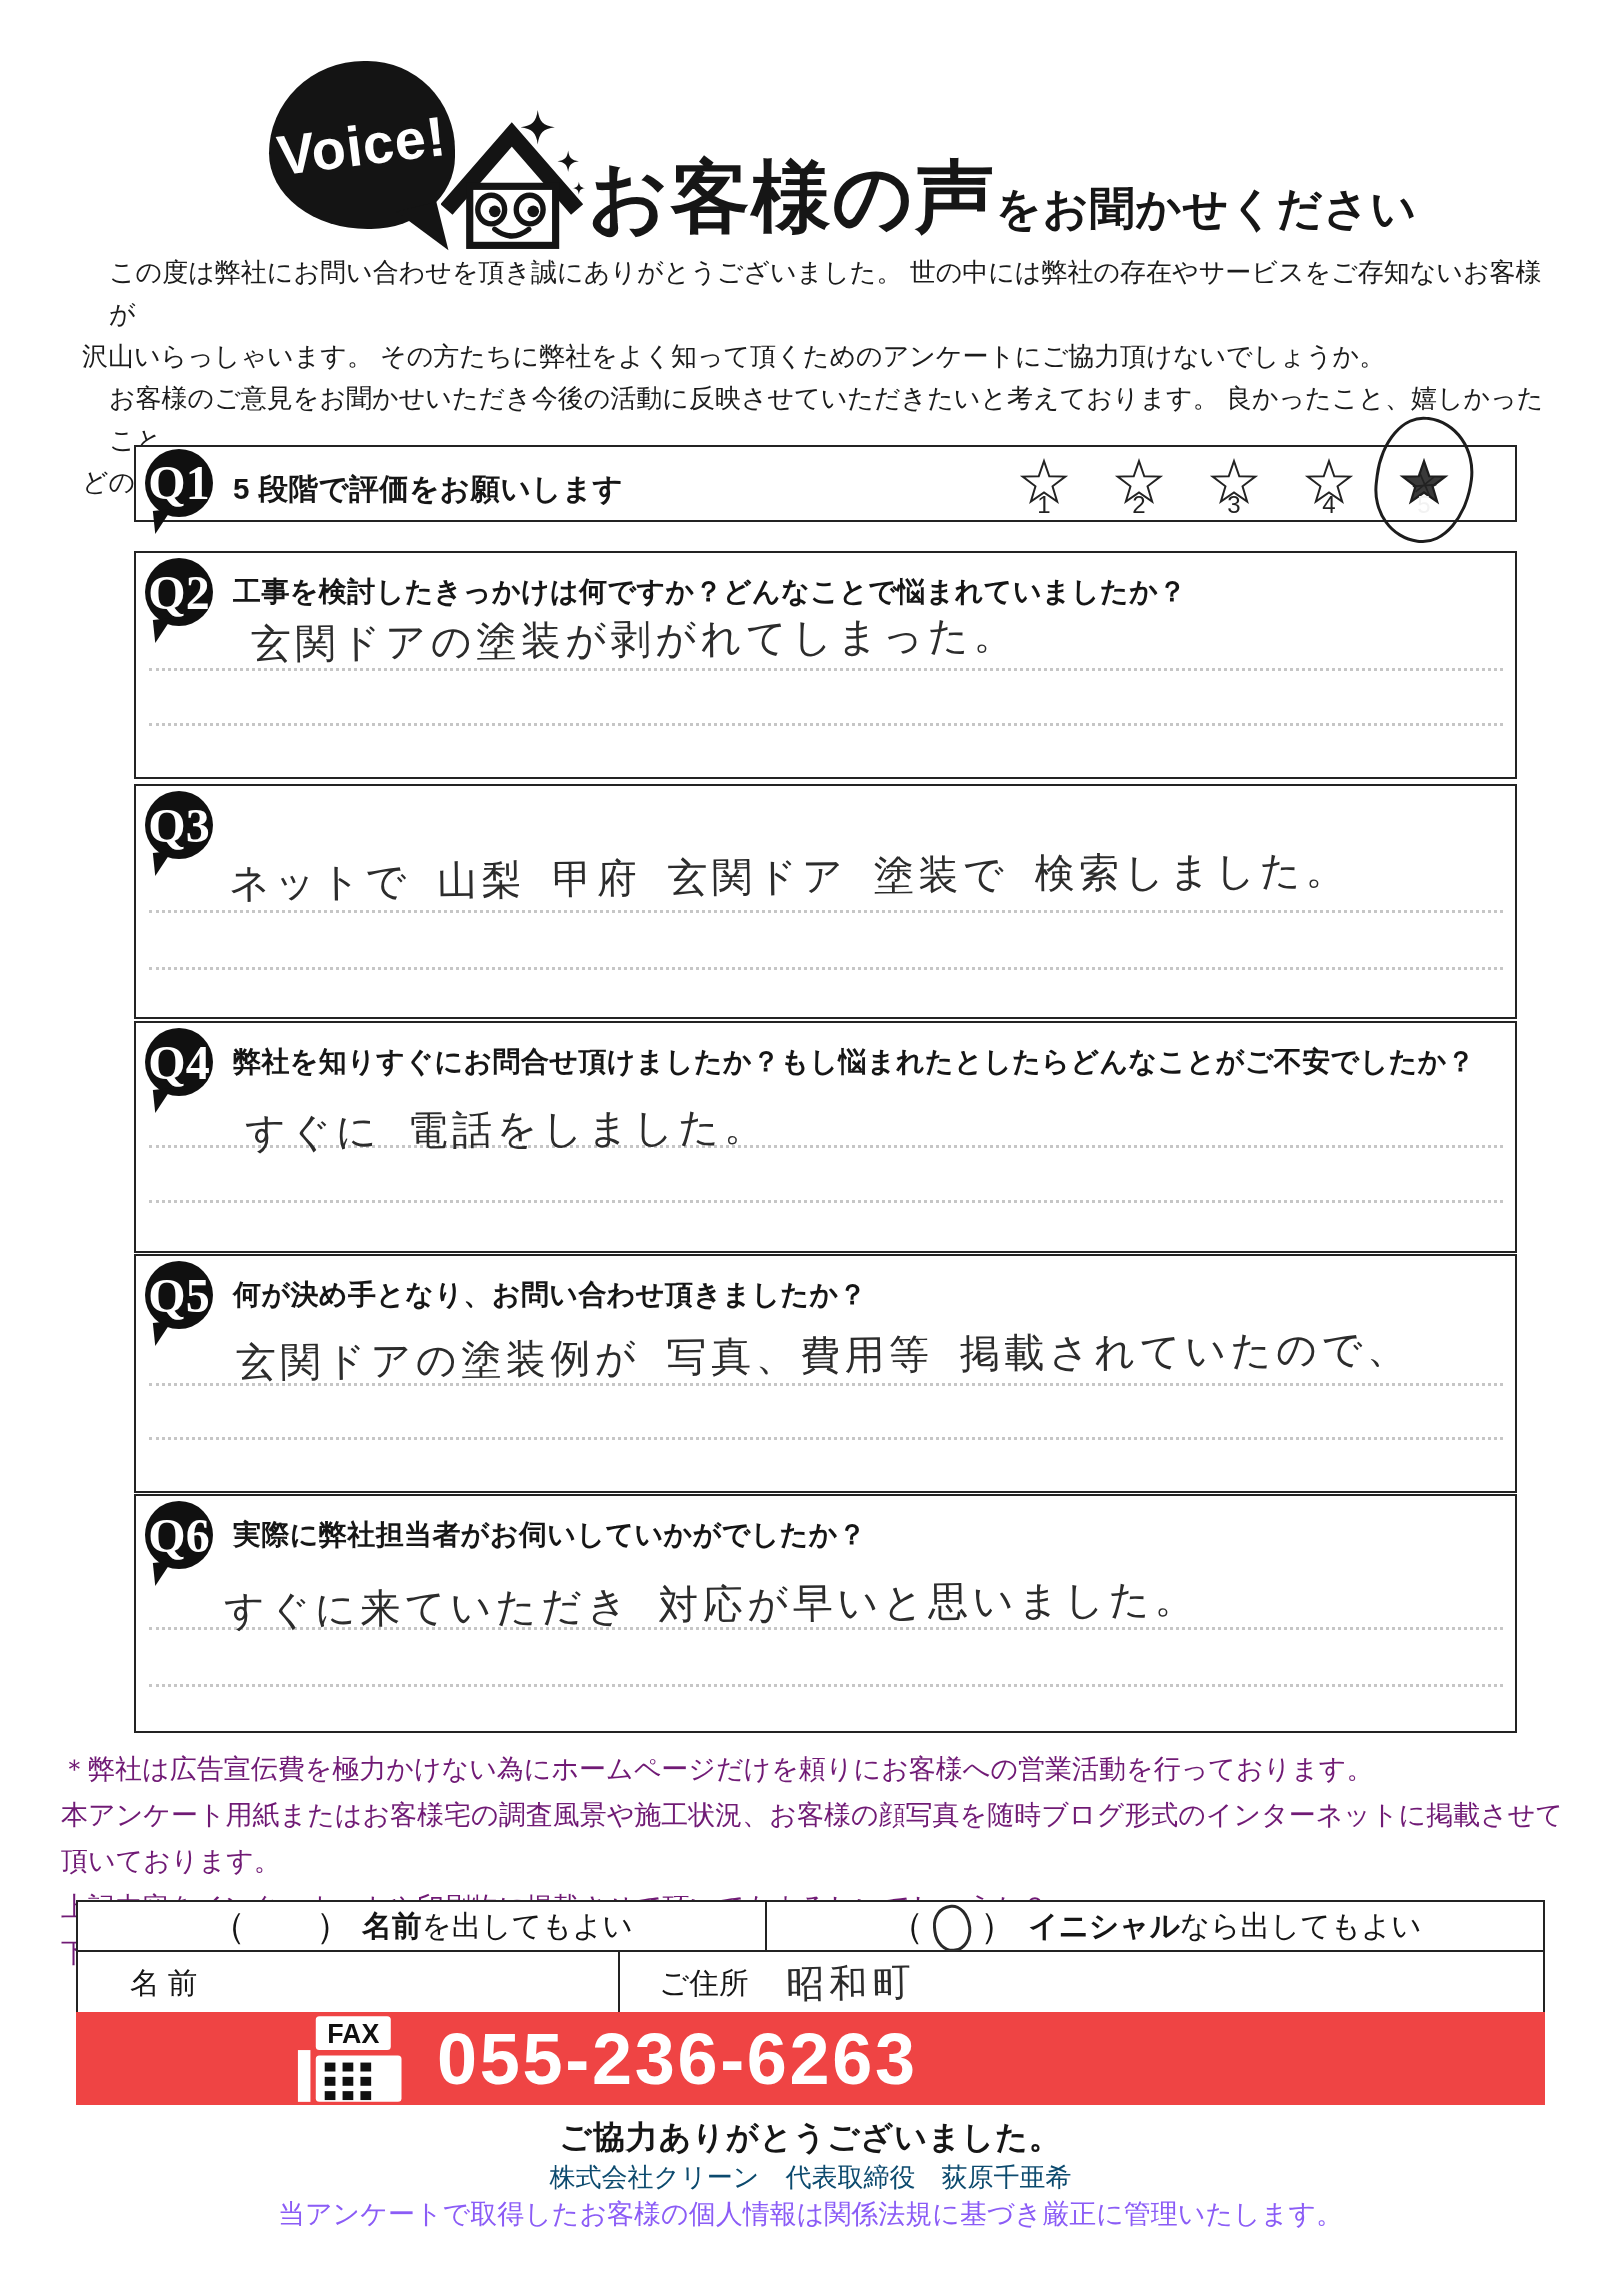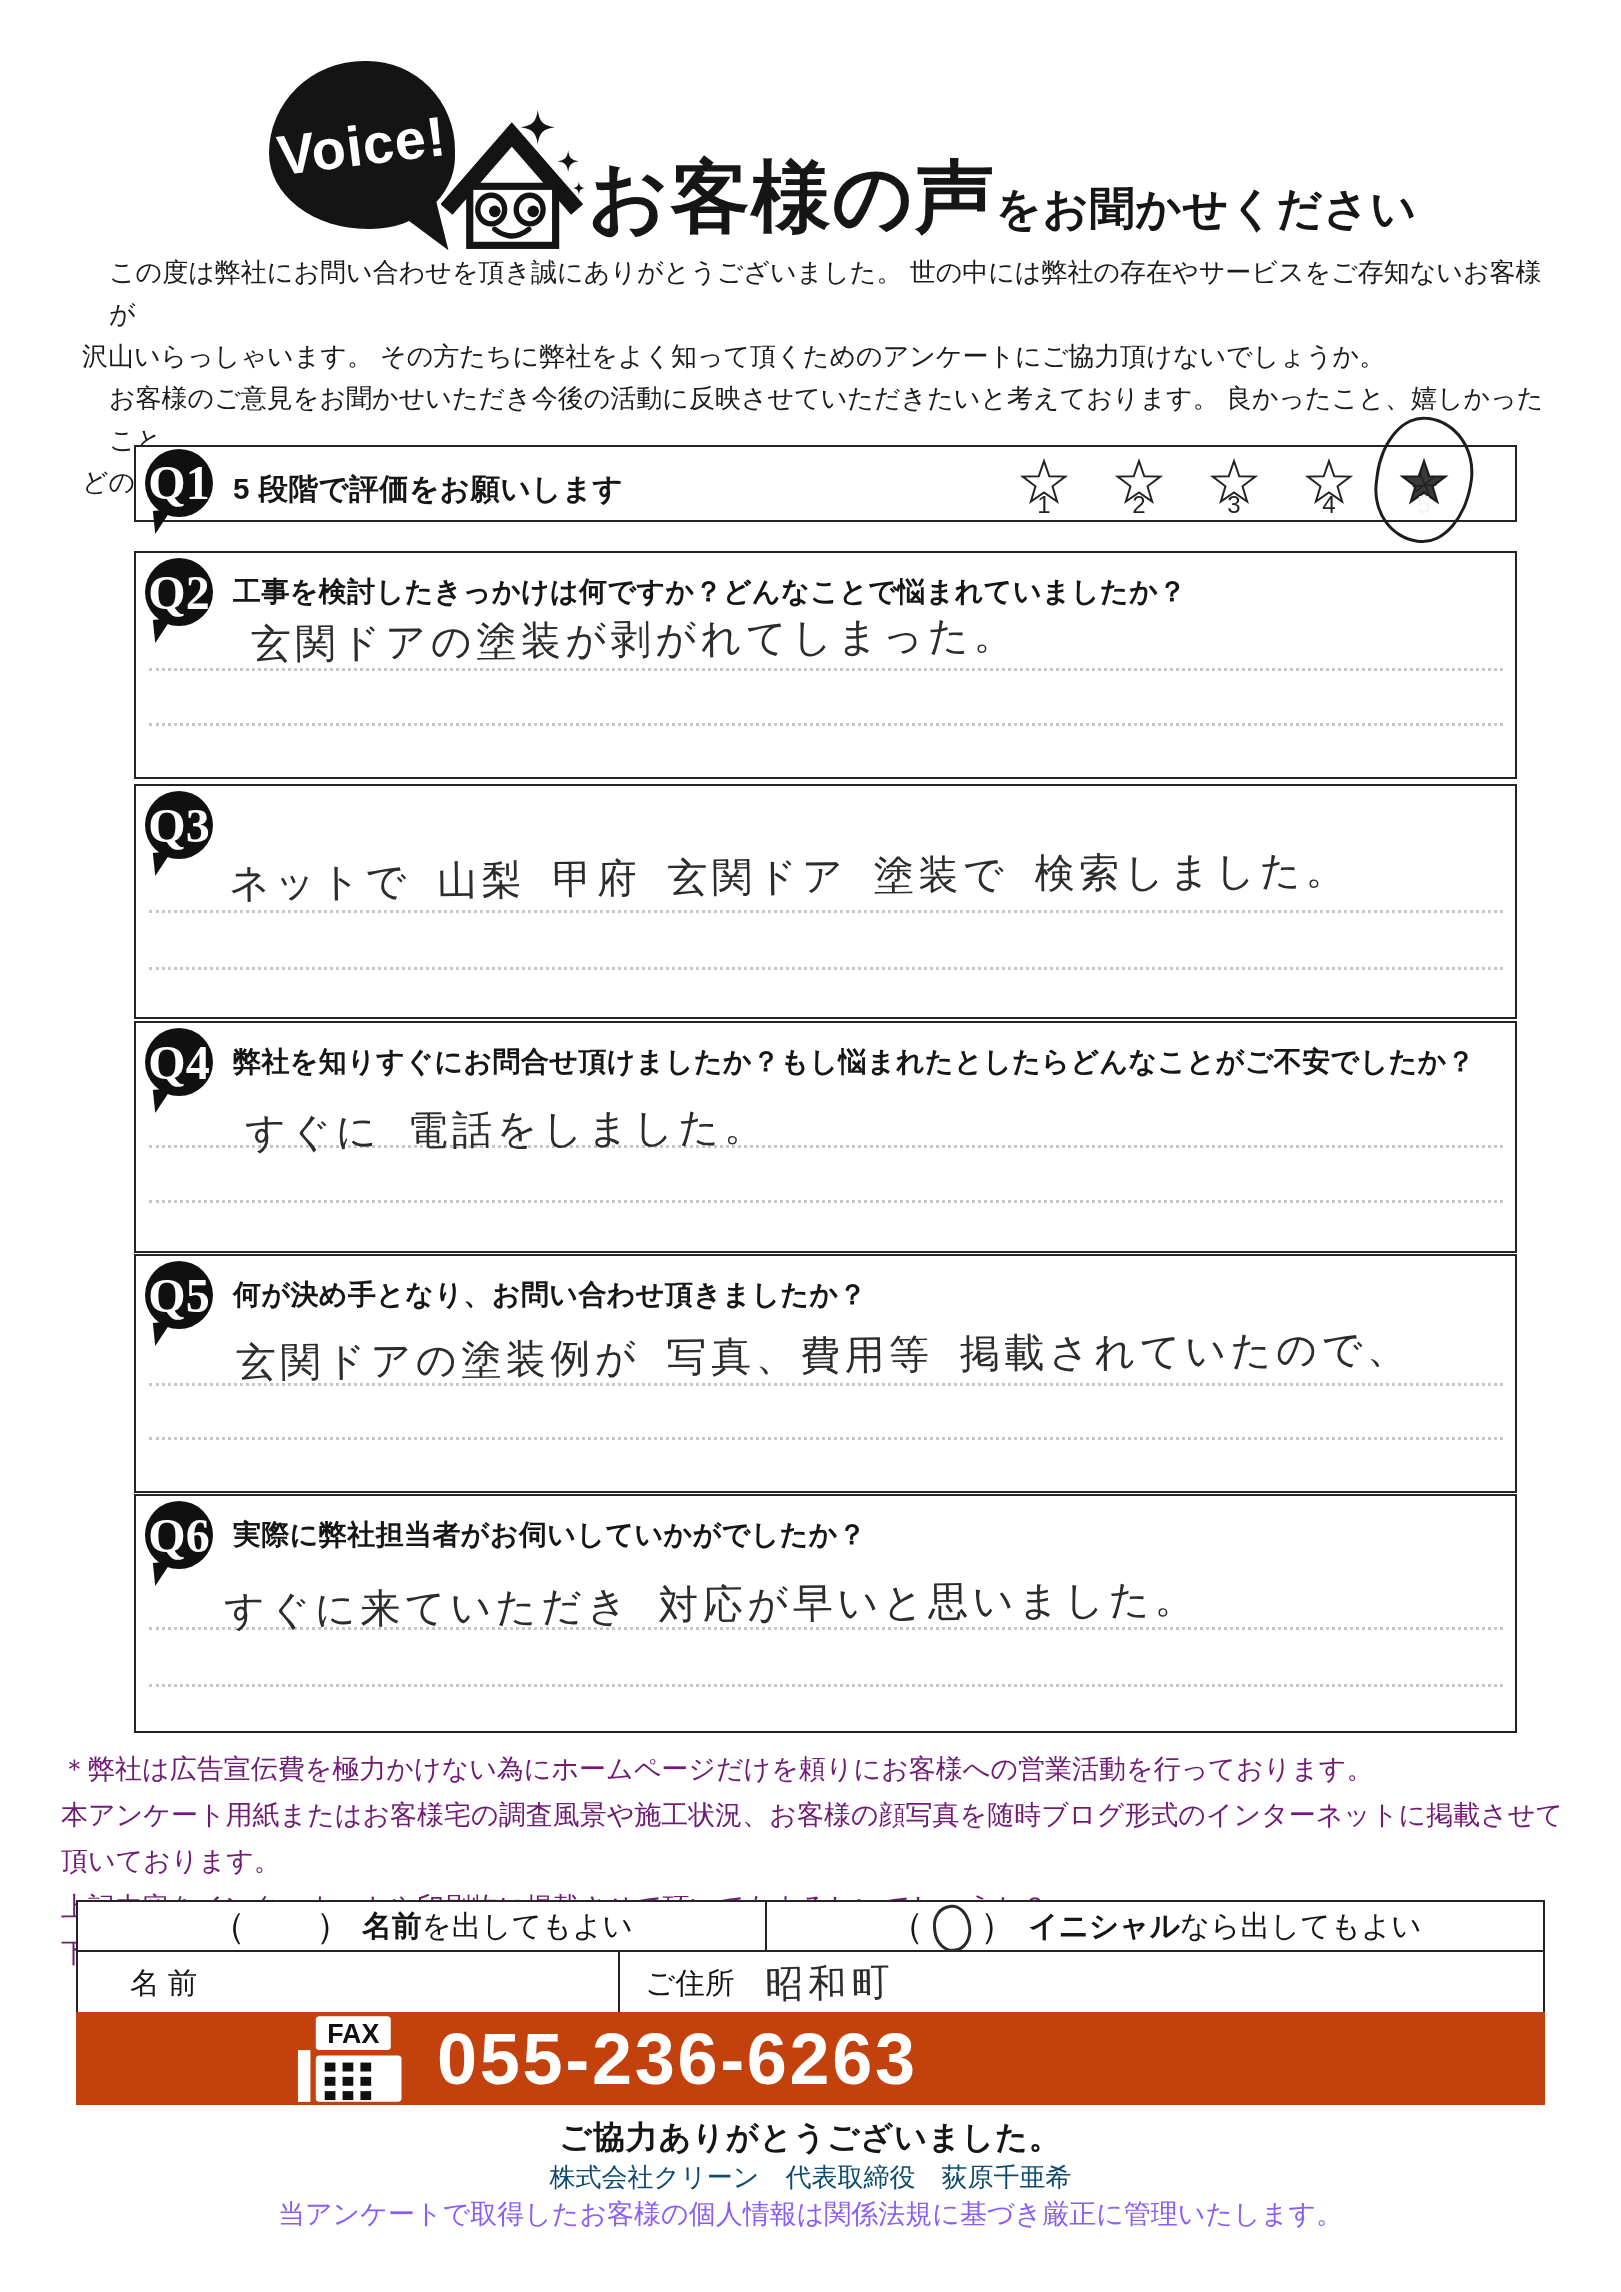--- a/index.html
+++ b/index.html
@@ -70,36 +70,36 @@
   .notes{position:absolute;left:61px;top:1746px;width:1514px;font-size:27px;line-height:46px;color:#701a75;}
   
   .consent{position:absolute;left:76px;top:1900px;width:1469px;border:2.7px solid #232323;box-sizing:border-box;background:#fff;}
   .c-row{display:flex;box-sizing:border-box;}
   .c-row1{height:50px;border-bottom:2.7px solid #232323;}
   .c-row2{height:63px;}
   .c-cell{display:flex;align-items:center;box-sizing:border-box;font-size:29.6px;}
   .c-r1a{width:47%;border-right:2.7px solid #232323;justify-content:center;}
   .c-r1b{flex:1;justify-content:center;}
   .c-r2a{width:37%;border-right:2.7px solid #232323;padding-left:52px;}
-  .c-r2b{flex:1;padding-left:25px;}
+  .c-r2b{flex:1;padding-left:39px;gap:7px;}
   .paren{font-size:36px;font-weight:400;}
   .paren-gap{display:inline-block;width:70px;}
   .bold{font-weight:700;}
   .hand-circle{
     display:inline-block;width:32px;height:41px;margin:0 9px;
     border:3.6px solid #2a2a2a;border-radius:52% 48% 50% 50% / 46% 54% 50% 50%;
     transform:rotate(-6deg) translateY(1.8px);
   }
   .hand{
     font-size:38px;color:#2c2c2c;letter-spacing:5.4px;transform:rotate(-1deg);
     margin-left:30px;font-weight:400;
   }
   
   .fax-bar{
-    position:absolute;left:76px;top:2012px;width:1469px;height:93px;background:#c2410c;
+    position:absolute;left:76px;top:2012px;width:1469px;height:93px;background:#ef4444;
     display:flex;align-items:center;
   }
   .fax-icon{position:relative;width:125px;height:86px;margin-left:213px;flex:0 0 auto;}
   .fax-number{color:#fff;font-size:72px;font-weight:700;letter-spacing:2.7px;margin-left:23px;white-space:nowrap;}
   
   .f-thanks{position:absolute;left:0;right:0;top:2116px;text-align:center;font-size:32px;font-weight:700;letter-spacing:0.9px;}
   .f-company{position:absolute;left:0;right:0;top:2160px;text-align:center;font-size:26px;color:#0c4a6e;}
   .f-privacy{position:absolute;left:0;right:0;top:2196px;text-align:center;font-size:27px;color:#8b5cf6;}
 </style>
 </head>

